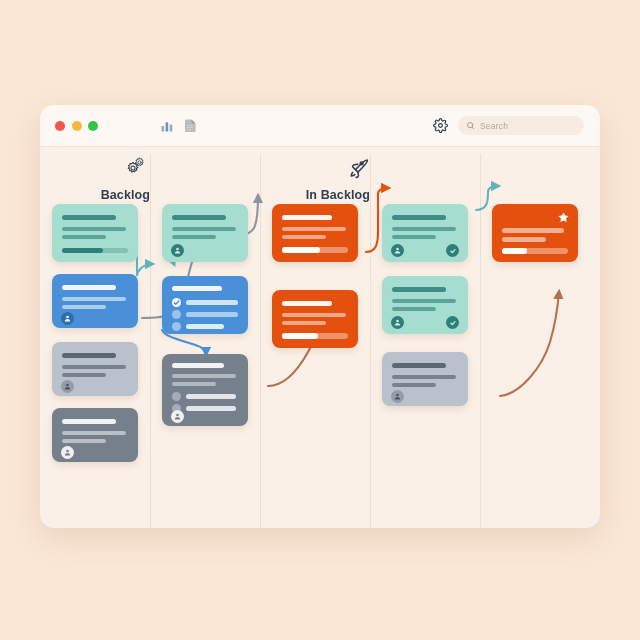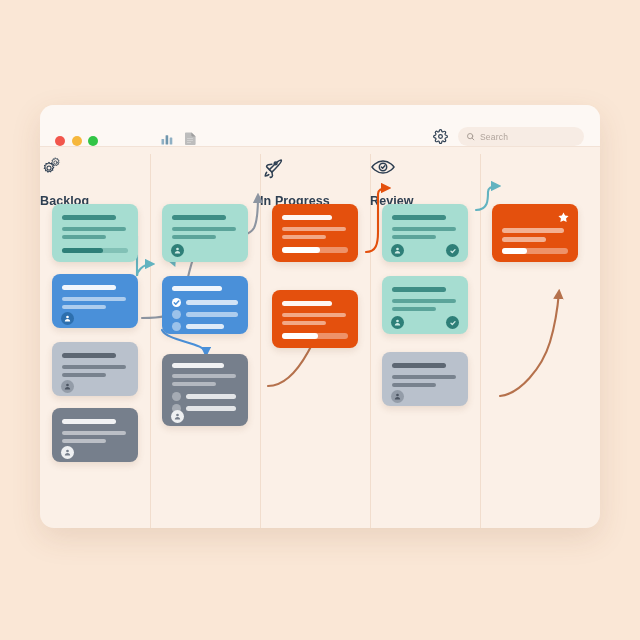--- a/index.html
+++ b/index.html
@@ -15,41 +15,41 @@
   #window{
     position:absolute;left:40px;top:105px;width:560px;height:423px;
     background:#fbf0e7;border-radius:14px;
     box-shadow:0 10px 30px rgba(120,70,40,.13);
     overflow:hidden;
   }
   #titlebar{
     position:absolute;left:0;top:0;width:100%;height:41px;
     background:#fdf8f4;
     border-bottom:1px solid #f2e2d6;
-    display:flex;align-items:flex-end;gap:44px;
+    display:flex;align-items:center;gap:44px;
   }
   .lights{display:flex;gap:6.5px;margin-left:15px;}
   .light{width:10px;height:10px;border-radius:50%;}
   .l-red{background:#f2564c;}
   .l-yel{background:#f6b73c;}
   .l-grn{background:#32c546;}
   .tb-icons{display:flex;align-items:center;gap:10px;margin-left:18px;}
   .tb-right{margin-left:auto;display:flex;align-items:center;gap:10px;margin-right:16px;}
   .search{
     width:110px;height:19px;border-radius:10px;background:#f7ece4;
     display:flex;align-items:center;gap:5px;padding:0 8px;
   }
   .search-ph{font-size:8.5px;color:#b0a49c;letter-spacing:.2px;}
 
   
   #board{position:absolute;left:0;top:41px;width:560px;height:382px;}
   .col-div{position:absolute;top:8px;width:1px;height:374px;background:#f1ddcd;}
   .col-head{
     position:absolute;top:9px;width:110px;
-    display:flex;flex-direction:column;align-items:flex-start;gap:15px;
+    display:flex;flex-direction:column;align-items:flex-end;gap:9px;
   }
   .col-title{font-size:12.5px;font-weight:bold;color:#2e3f52;letter-spacing:.1px;}
 
   
   .card{
     position:absolute;border-radius:8px;
     box-shadow:0 3px 7px rgba(120,80,50,.14);
     overflow:hidden;
   }
   .c-mint{background:#a6ddd1;}
@@ -147,33 +147,23 @@
       <div class="col-head" style="left:220px">
         <span>
           <svg width="24" height="24" viewBox="0 0 24 24" fill="none" stroke="#2e3f52" stroke-width="1.5" stroke-linecap="round" stroke-linejoin="round">
             <path d="M12.8 11.2c4.6-4.6 7.8-6.4 8.6-6.1.3.8-1.5 4-6.1 8.6l-3.4 3.4-2.5-2.5z"></path>
             <path d="M9.4 14.6 6.9 12.1c-.9-.9.3-2.1 1.4-2.3l3.6-.6"></path>
             <path d="M11.9 17.1l.6 3.6c-.2 1.1-1.4 2.3-2.3 1.4"></path>
             <circle cx="15.6" cy="8.4" r="1.4"></circle>
             <path d="M6.6 17.4c-1.1 1.1-1.4 3.6-1.4 3.6s2.5-.3 3.6-1.4"></path>
           </svg>
         </span>
-        <span class="col-title">In Progress</span>
-      </div>
-
-      <div class="col-head" style="left:330px">
-        <span>
-          <svg width="26" height="24" viewBox="0 0 26 24" fill="none" stroke="#2e3f52" stroke-width="1.5" stroke-linecap="round" stroke-linejoin="round">
-            <path d="M2 12s3.9-6 11-6 11 6 11 6-3.9 6-11 6-11-6-11-6z"></path>
-            <circle cx="13" cy="12" r="3.7"></circle>
-            <path d="M11.4 12l1.2 1.2 2.2-2.4"></path>
-          </svg>
-        </span>
-        <span class="col-title">Review</span>
-      </div>
+        <span class="col-title">In Backlog</span>
+      </div>
+
 
 
       <svg width="560" height="382" style="position:absolute;left:0;top:0;">
         <defs>
           <marker id="ah-teal" markerWidth="5" markerHeight="5" refX="3.4" refY="2.5" orient="auto">
             <path d="M0 0 L5 2.5 L0 5 Z" fill="#62b3c0"></path>
             </marker>
           <marker id="ah-blue" markerWidth="5" markerHeight="5" refX="3.4" refY="2.5" orient="auto">
             <path d="M0 0 L5 2.5 L0 5 Z" fill="#4a90d9"></path>
             </marker>

